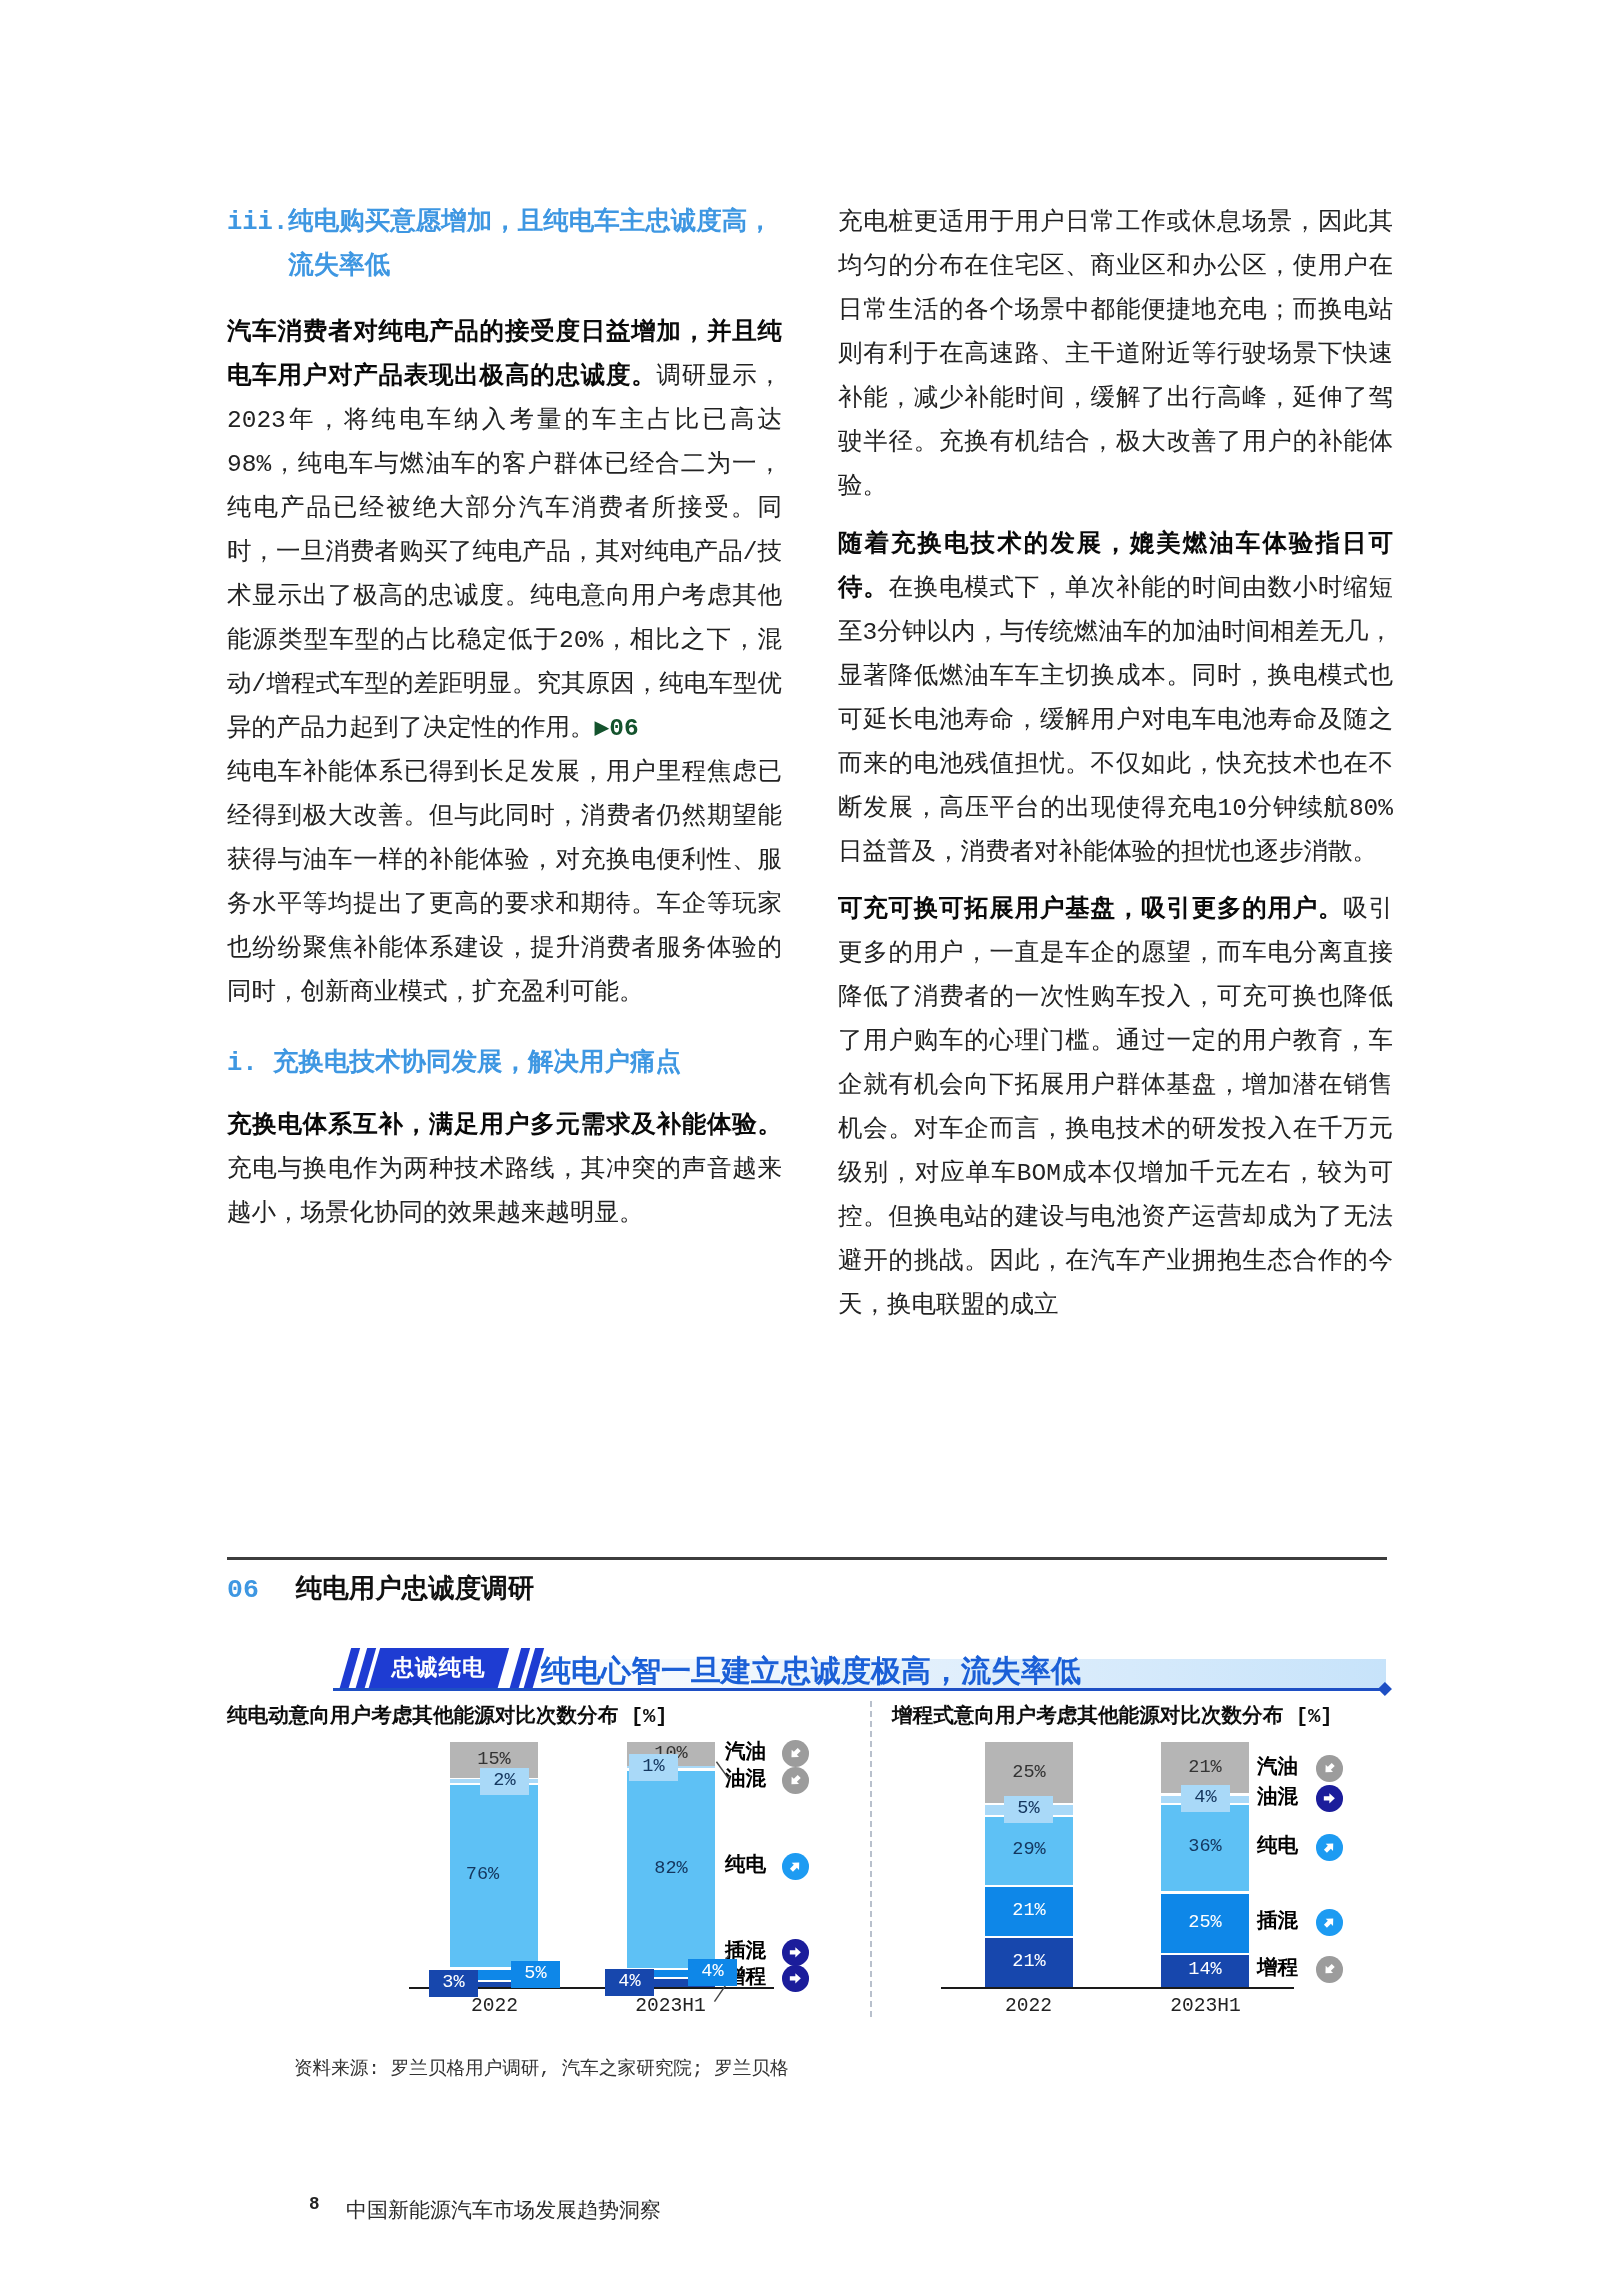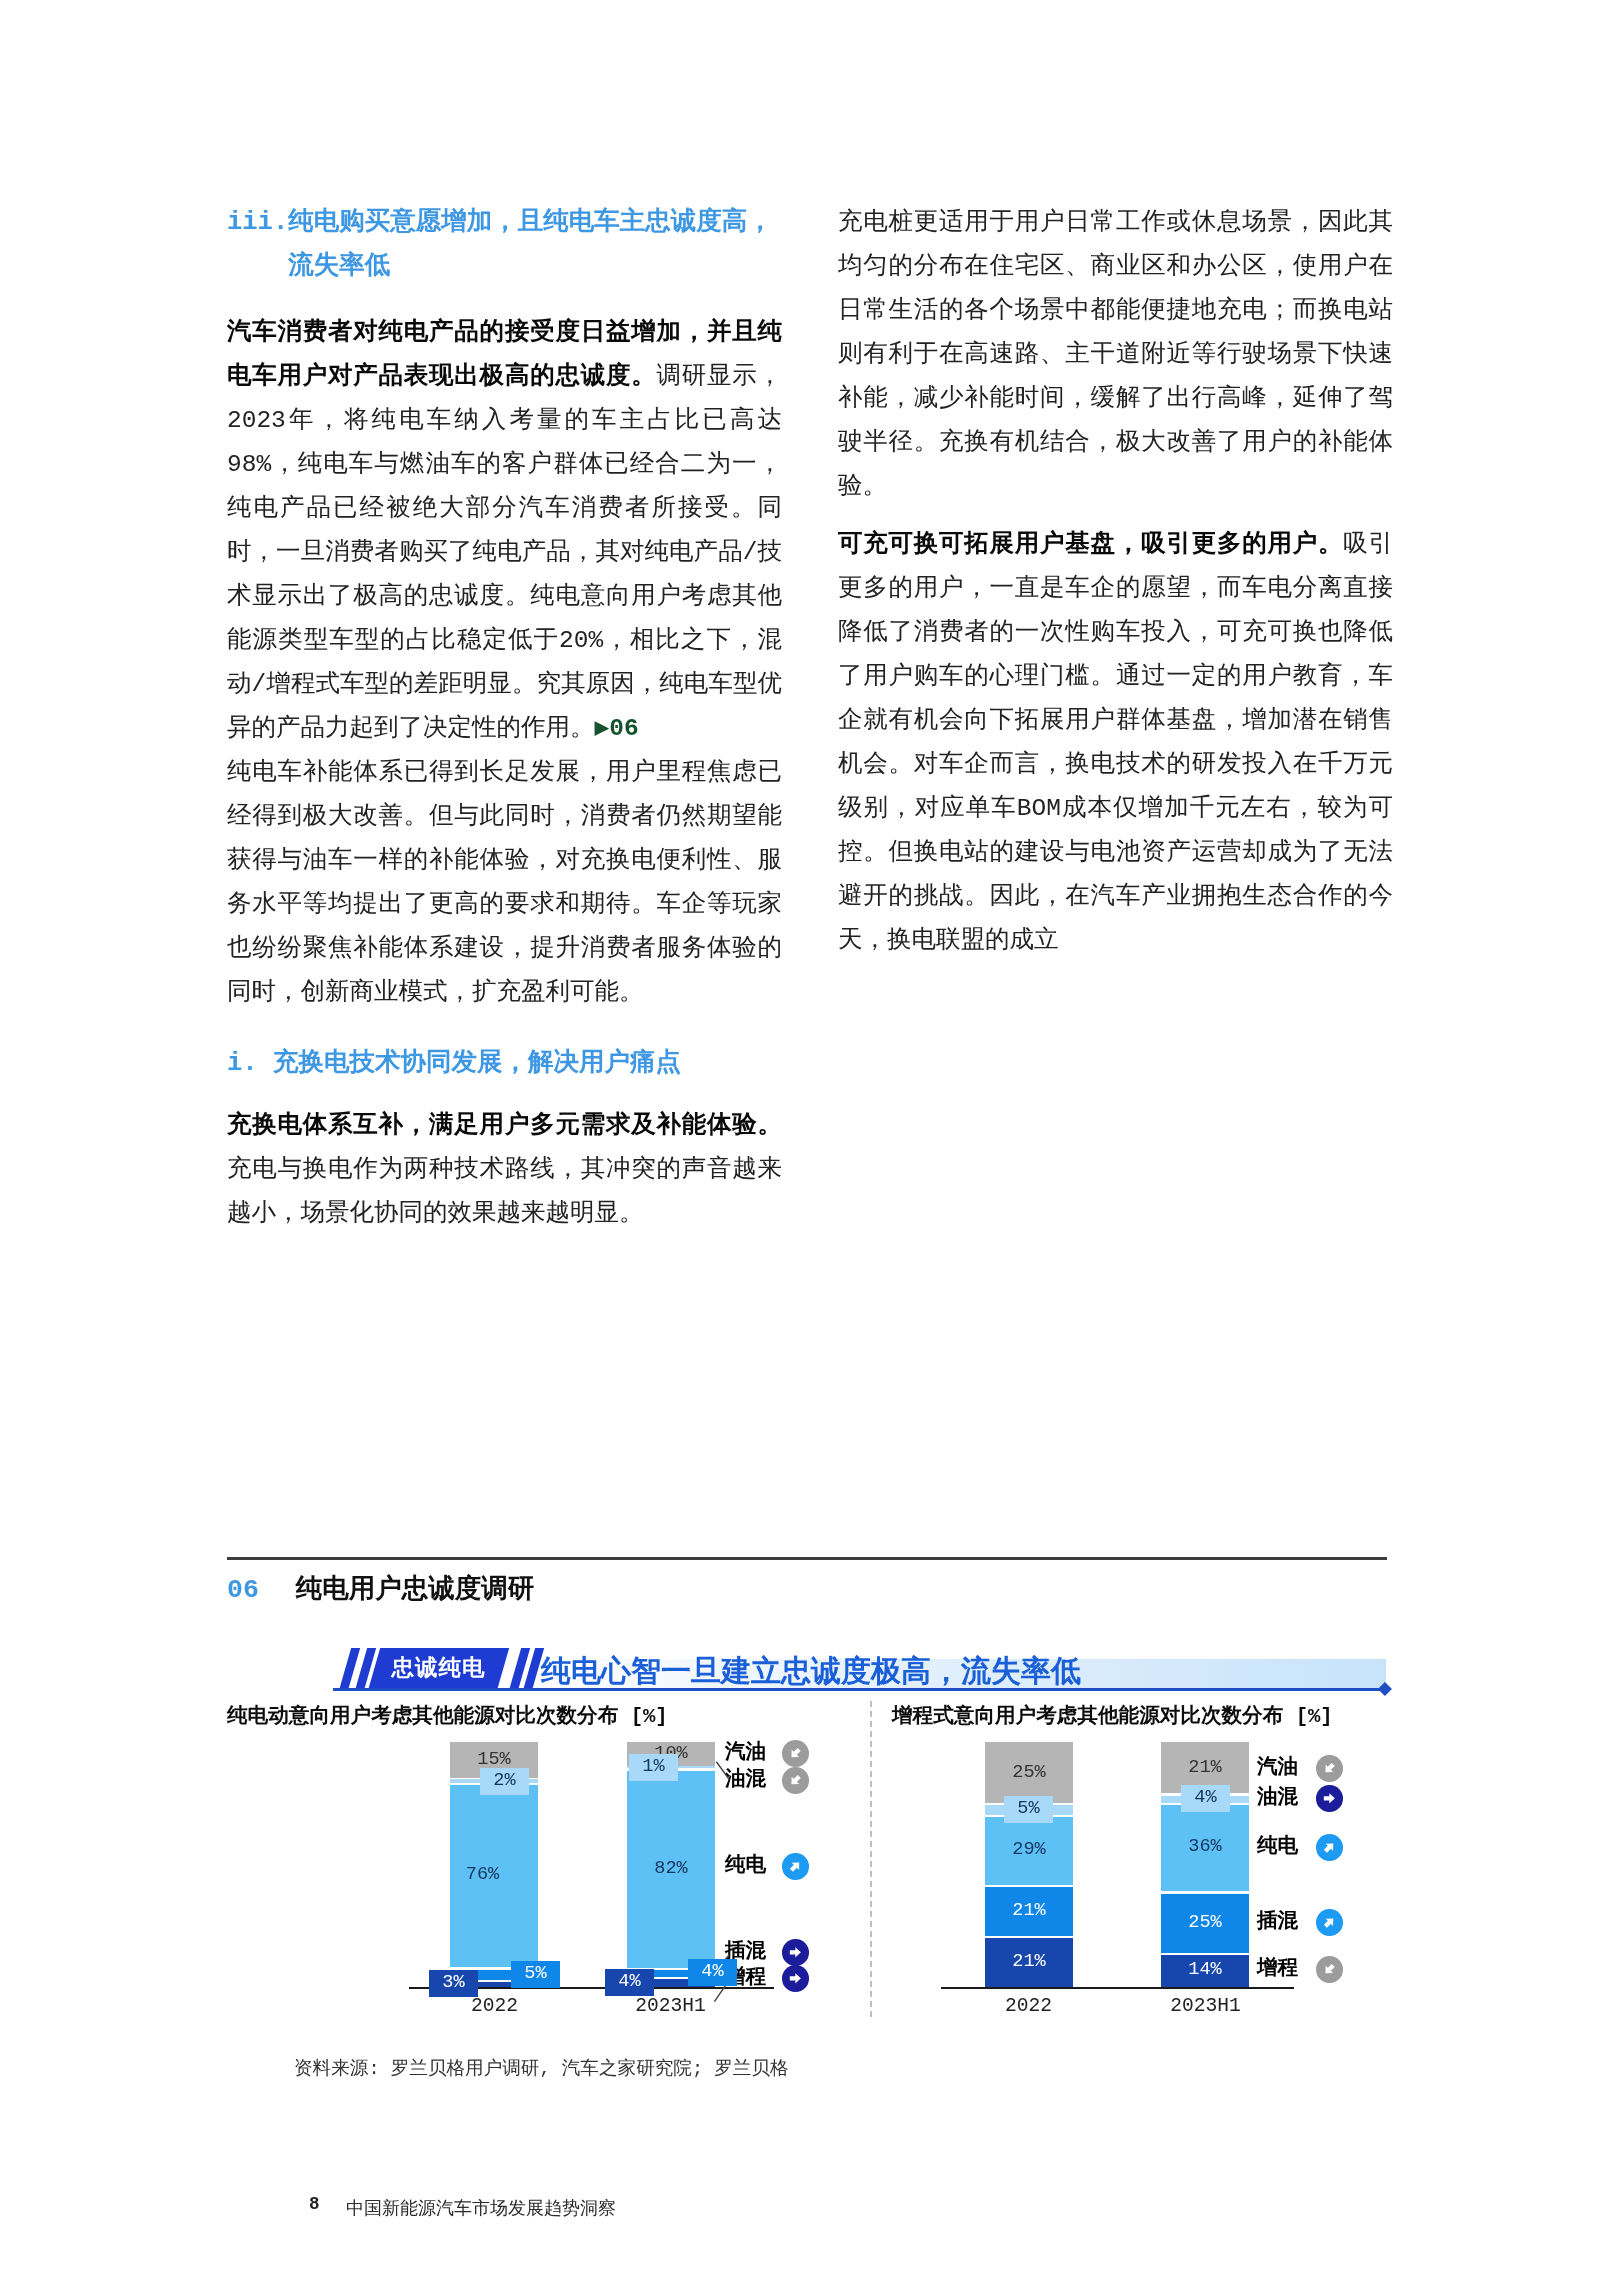--- a/index.html
+++ b/index.html
@@ -35,41 +35,42 @@
   .axis{position:absolute;height:2px;background:#1a1a1a;}
   .seg{position:absolute;box-sizing:border-box;}
   .seg-label{position:absolute;font-size:18.6px;text-align:center;}
   .lbl-box{position:absolute;width:49px;height:26.5px;line-height:26.5px;font-size:18.6px;text-align:center;z-index:3;}
   .cat-label{position:absolute;width:147px;text-align:center;font-size:19.6px;color:#222;}
   .legend-label{position:absolute;font-size:20.6px;font-weight:bold;color:#000;line-height:26.5px;}
   .legend-icon{position:absolute;width:26.5px;height:26.5px;border-radius:50%;display:flex;align-items:center;justify-content:center;}
   .legend-icon svg{width:14.7px;height:14.7px;}
   .src{position:absolute;left:294px;top:2055px;font-size:18.6px;color:#333;}
   .footer-num{position:absolute;left:309px;top:2194px;font-size:17.6px;font-weight:bold;color:#222;}
-  .footer-title{position:absolute;left:346px;top:2196px;font-size:18px;color:#2b2b2b;}
+  .footer-title{position:absolute;left:346px;top:2196px;font-size:21px;color:#2b2b2b;}
   svg.lines{position:absolute;left:0;top:0;pointer-events:none;}
 </style>
 </head>
 <body>
 
 <div class="page">
 
   <div class="col" style="left:227px;top:201px;">
     <div class="h-iii">
       <span class="hnum">iii.</span>
       <span>纯电购买意愿增加，且纯电车主忠诚度高，流失率低</span>
     </div>
     <p style="margin-bottom:0;"><b>汽车消费者对纯电产品的接受度日益增加，并且纯电车用户对产品表现出极高的忠诚度。</b><span>调研显示，2023年，将纯电车纳入考量的车主占比已高达98%，纯电车与燃油车的客户群体已经合二为一，纯电产品已经被绝大部分汽车消费者所接受。同时，一旦消费者购买了纯电产品，其对纯电产品/技术显示出了极高的忠诚度。纯电意向用户考虑其他能源类型车型的占比稳定低于20%，相比之下，混动/增程式车型的差距明显。究其原因，纯电车型优异的产品力起到了决定性的作用。</span><span class="ref">▶06</span></p>
     <p>纯电车补能体系已得到长足发展，用户里程焦虑已经得到极大改善。但与此同时，消费者仍然期望能获得与油车一样的补能体验，对充换电便利性、服务水平等均提出了更高的要求和期待。车企等玩家也纷纷聚焦补能体系建设，提升消费者服务体验的同时，创新商业模式，扩充盈利可能。</p>
     <div class="h-sub">i. 充换电技术协同发展，解决用户痛点</div>
     <p><b>充换电体系互补，满足用户多元需求及补能体验。</b><span>充电与换电作为两种技术路线，其冲突的声音越来越小，场景化协同的效果越来越明显。</span></p>
   </div>
 
   <div class="col" style="left:838px;top:201px;">
     <p>充电桩更适用于用户日常工作或休息场景，因此其均匀的分布在住宅区、商业区和办公区，使用户在日常生活的各个场景中都能便捷地充电；而换电站则有利于在高速路、主干道附近等行驶场景下快速补能，减少补能时间，缓解了出行高峰，延伸了驾驶半径。充换有机结合，极大改善了用户的补能体验。</p>
+    <p><b>随着充换电技术的发展，媲美燃油车体验指日可待。</b><span>在换电模式下，单次补能的时间由数小时缩短至3分钟以内，与传统燃油车的加油时间相差无几，显著降低燃油车车主切换成本。同时，换电模式也可延长电池寿命，缓解用户对电车电池寿命及随之而来的电池残值担忧。不仅如此，快充技术也在不断发展，高压平台的出现使得充电10分钟续航80%日益普及，消费者对补能体验的担忧也逐步消散。</span></p>
     <p><b>可充可换可拓展用户基盘，吸引更多的用户。</b><span>吸引更多的用户，一直是车企的愿望，而车电分离直接降低了消费者的一次性购车投入，可充可换也降低了用户购车的心理门槛。通过一定的用户教育，车企就有机会向下拓展用户群体基盘，增加潜在销售机会。对车企而言，换电技术的研发投入在千万元级别，对应单车BOM成本仅增加千元左右，较为可控。但换电站的建设与电池资产运营却成为了无法避开的挑战。因此，在汽车产业拥抱生态合作的今天，换电联盟的成立</span></p>
   </div>
 
   <div class="fig-rule"></div>
   <div class="fig-header">
     <span class="fig-num">06</span><span>纯电用户忠诚度调研</span>
   </div>
 
   <div class="banner">
     <div class="strip"></div>

